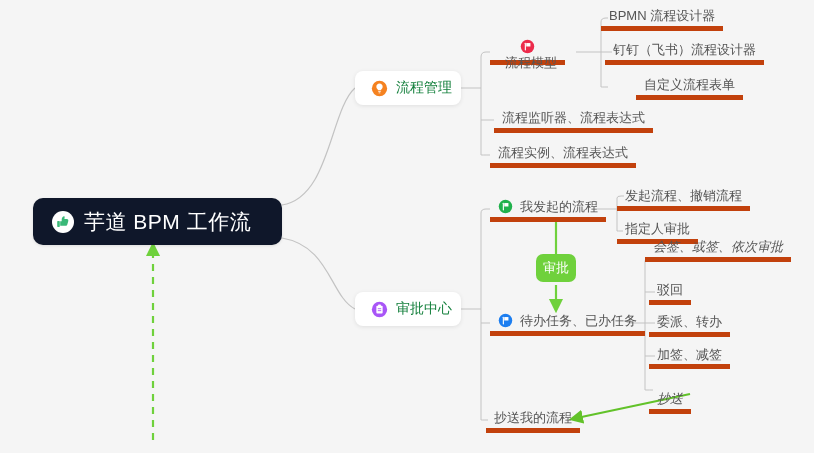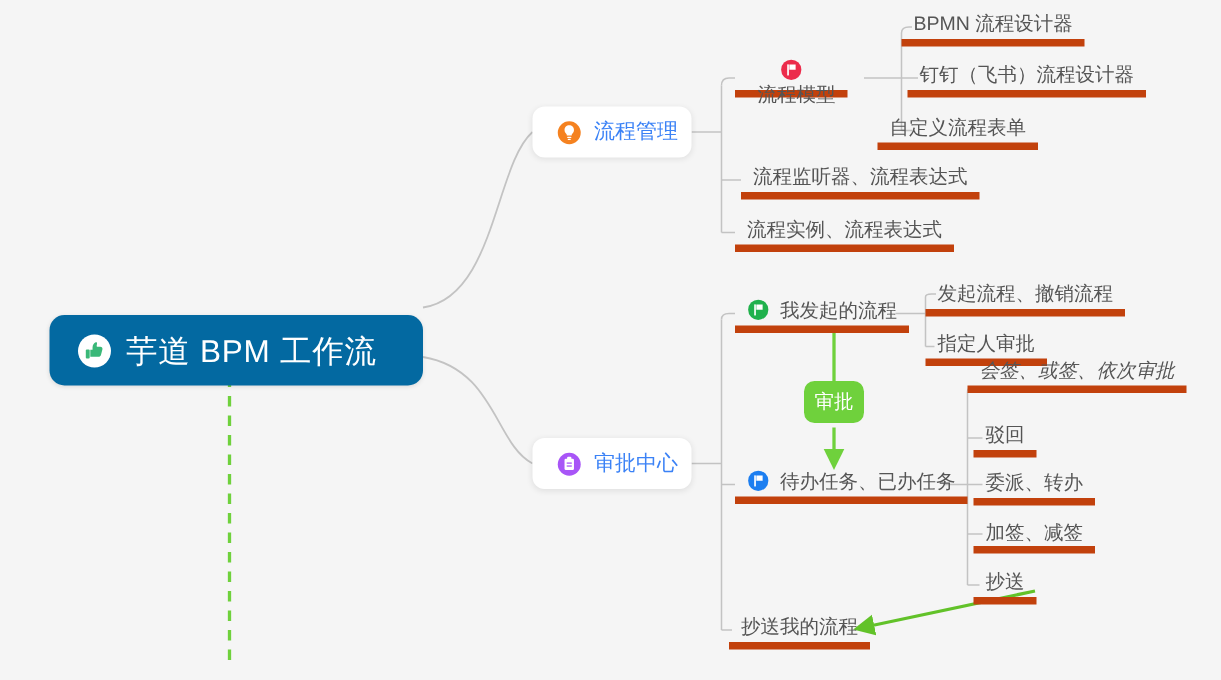--- a/index.html
+++ b/index.html
@@ -10,27 +10,26 @@
     overflow:hidden;
     position:relative;
   }
   #canvas{position:absolute;left:0;top:0;width:814px;height:453px;}
   svg.links{position:absolute;left:0;top:0;width:814px;height:453px;pointer-events:none;}
 
   
   .root-node{
     position:absolute;
     display:flex;align-items:center;
-    background:#0369a1;
+    background:#0f172a;
     border-radius:10px;
     padding:0 18px;
     height:47px;
     box-shadow:0 1px 3px rgba(0,0,0,.10);
     box-sizing:border-box;
-    margin-top:12px;
   }
   .root-label{
     color:#ffffff;
     font-size:21px;
     letter-spacing:.5px;
     white-space:nowrap;
     margin-left:9px;
   }
 
   
@@ -38,21 +37,21 @@
     position:absolute;
     display:flex;align-items:center;
     background:#ffffff;
     border-radius:8px;
     padding:0 16px;
     height:34px;
     box-shadow:0 1px 4px rgba(0,0,0,.09);
     box-sizing:border-box;
   }
   .branch-label{
-    color:#3b82f6;
+    color:#15803d;
     font-size:14px;
     white-space:nowrap;
     margin-left:8px;
   }
 
   
   .leaf-node{
     position:absolute;
     display:flex;align-items:center;
     height:26px;
@@ -202,21 +201,21 @@
   <div class="leaf-node" style="left:490px;top:142px;">
     <span class="leaf-label">流程实例、流程表达式</span>
   </div>
 
   <div class="leaf-node" style="left:601px;top:5px;">
     <span class="leaf-label">BPMN 流程设计器</span>
   </div>
   <div class="leaf-node" style="left:605px;top:39px;">
     <span class="leaf-label">钉钉（飞书）流程设计器</span>
   </div>
-  <div class="leaf-node" style="left:585px;top:74px;">
+  <div class="leaf-node" style="left:636px;top:74px;">
     <span class="leaf-label">自定义流程表单</span>
   </div>
 
   <div class="branch-node" style="left:355px;top:292px;width:106px;">
     <span class="icon">
       <svg width="17" height="17" viewBox="0 0 20 20">
         <circle cx="10" cy="10" r="9" fill="#a855f7"></circle>
         <rect x="6.3" y="5.6" width="7.4" height="9.0" rx="1.1" fill="#ffffff"></rect>
         <rect x="8.3" y="4.2" width="3.4" height="2.3" rx="0.9" fill="#ffffff"></rect>
         <rect x="8.0" y="8.6" width="4.0" height="1.0" fill="#a855f7"></rect>
@@ -260,21 +259,21 @@
   </div>
   <div class="leaf-node" style="left:649px;top:279px;">
     <span class="leaf-label">驳回</span>
   </div>
   <div class="leaf-node" style="left:649px;top:311px;">
     <span class="leaf-label">委派、转办</span>
   </div>
   <div class="leaf-node" style="left:649px;top:343px;align-items:flex-end;">
     <span class="leaf-label">加签、减签</span>
   </div>
-  <div class="leaf-node" style="left:649px;top:377px;">
+  <div class="leaf-node" style="left:649px;top:388px;font-style:italic;">
     <span class="leaf-label">抄送</span>
   </div>
 
   <div class="leaf-node" style="left:486px;top:407px;">
     <span class="leaf-label">抄送我的流程</span>
   </div>
 
   <div class="arrow-tag" style="left:536px;top:254px;">
     <span>审批</span>
   </div>

